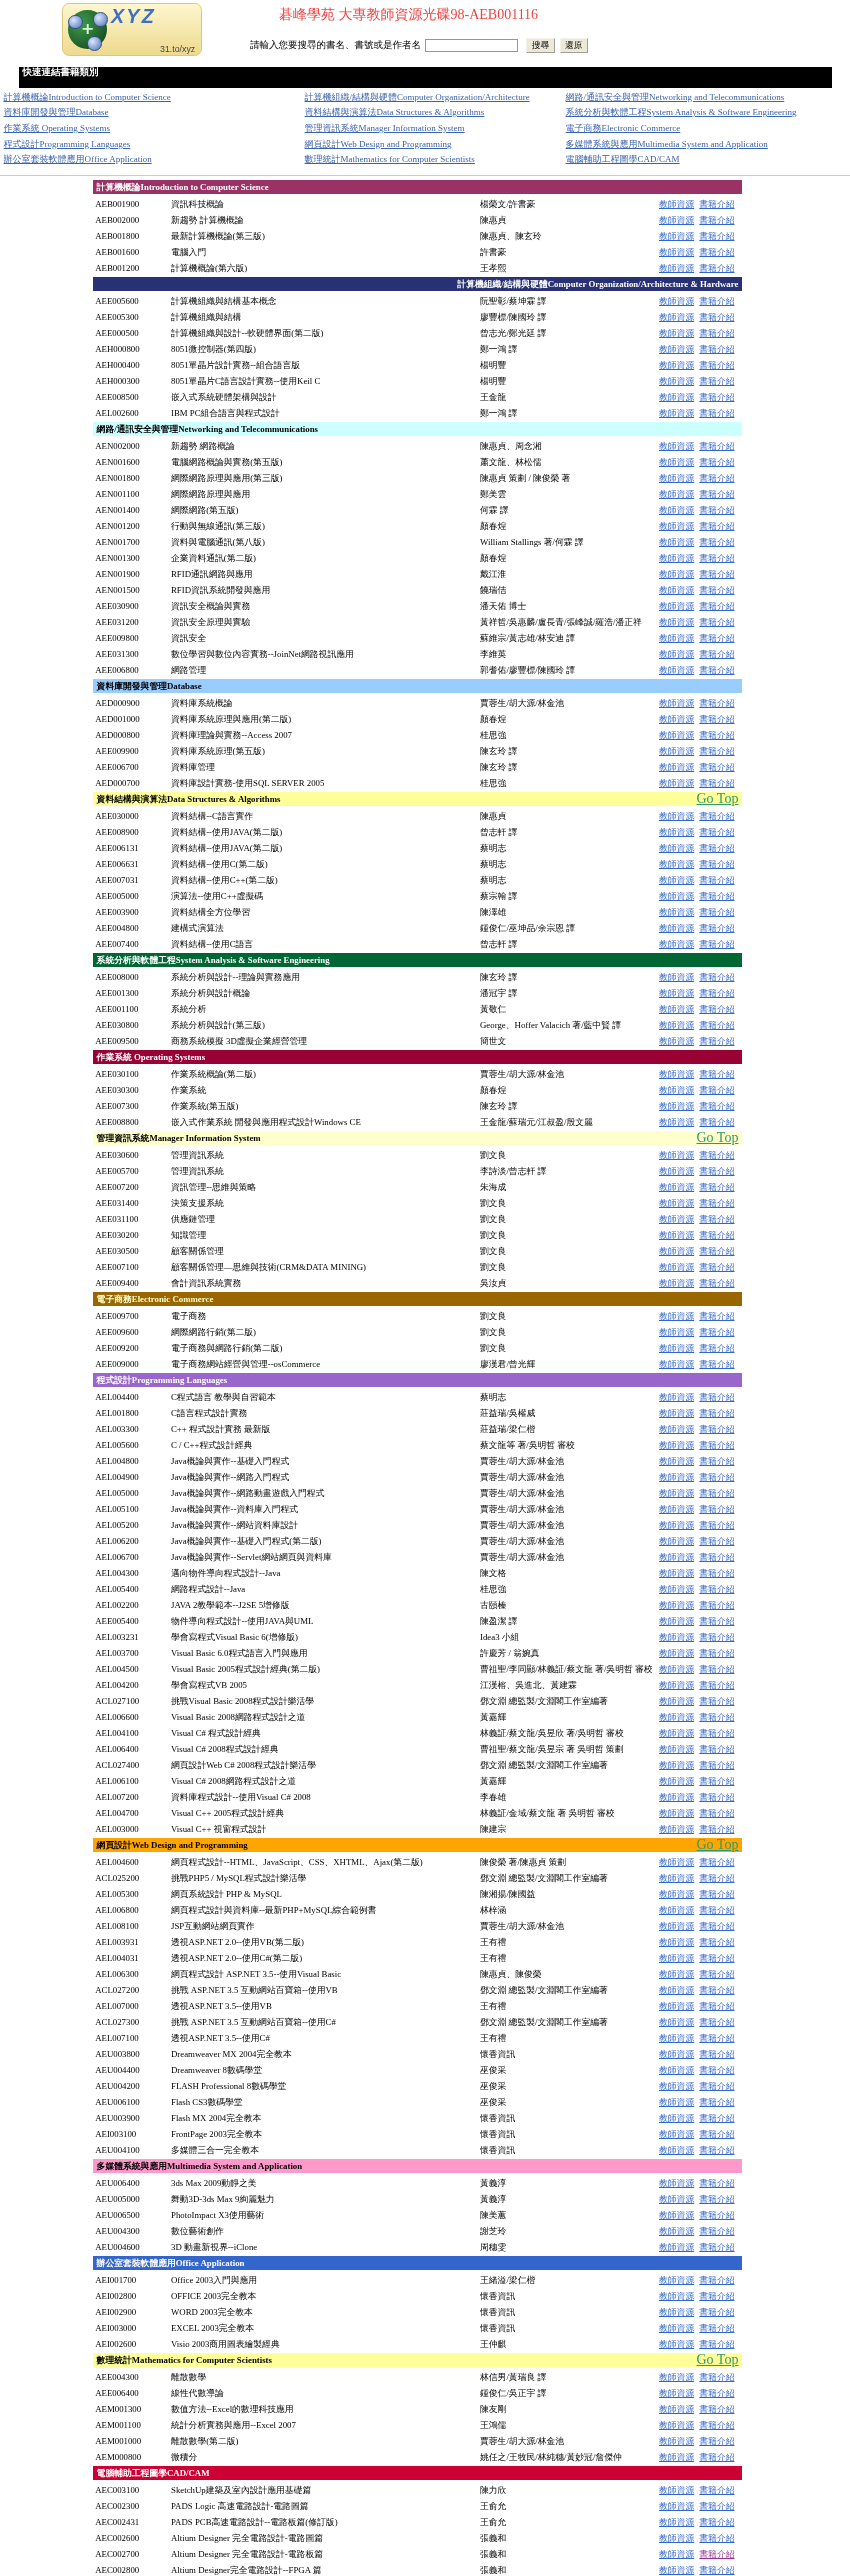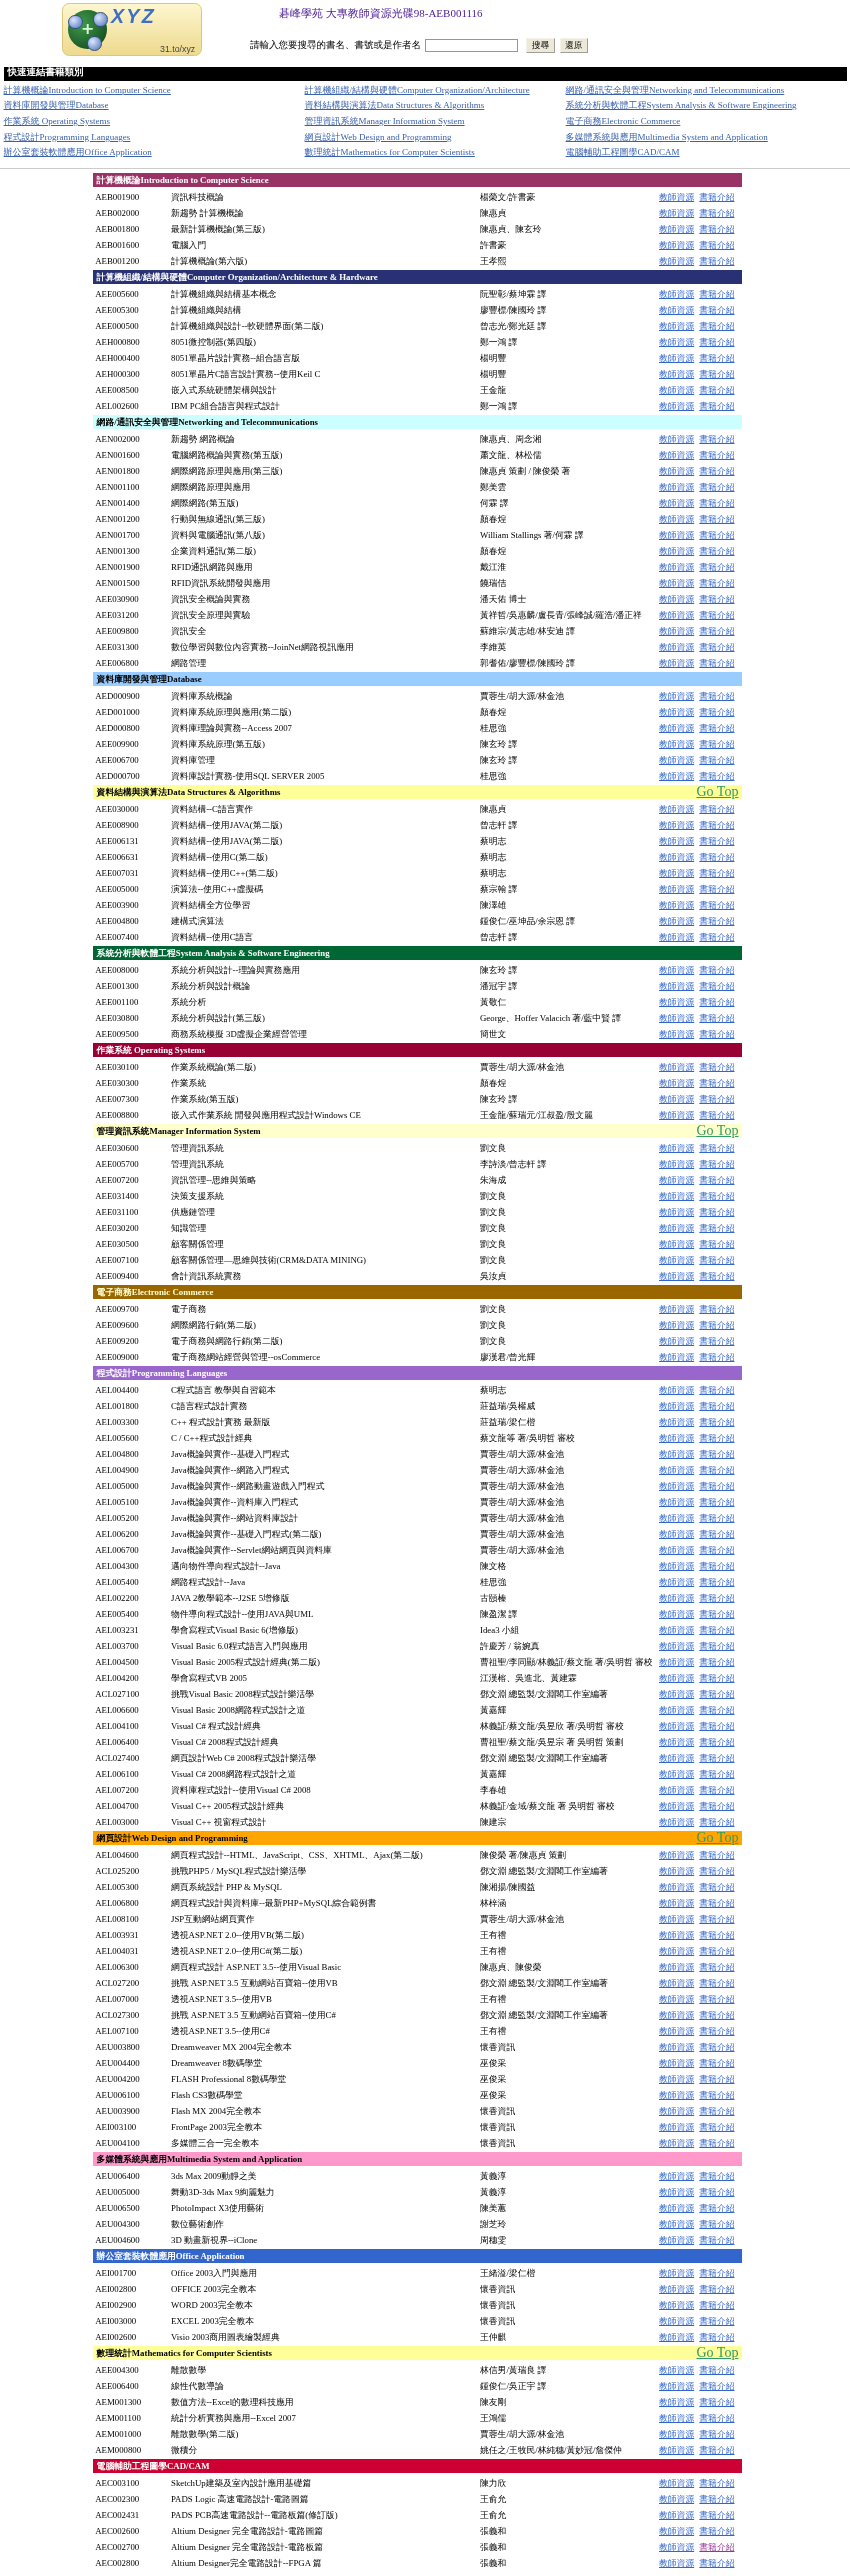--- a/index.html
+++ b/index.html
@@ -36,37 +36,37 @@
     color:#3f6fc4; letter-spacing:2.2px;
   }
   .logo-cn {
     position:absolute; left:42px; top:21px; font-weight:bold; font-size:16px; color:#3a57b0;
     text-shadow:0.7px 0.7px 0 #ffffff; letter-spacing:0.7px;margin-top:40px;
   }
   .logo-url {
     position:absolute; right:5.8px; bottom:0.7px; font:8.8px "Liberation Sans",sans-serif; color:#444;margin-top:8px;
   }
   .site-title {
-    position:absolute; left:279px; top:5.8px; font-size:11px; color:#4c1d95; white-space:nowrap;
+    position:absolute; left:279px; top:5.8px; font-size:14px; color:#ef4444; white-space:nowrap;
   }
   .search-row {
     position:absolute; left:250px; top:38px; font-size:9.5px; white-space:nowrap;
   }
   .search-row input[type=text] {
     width:93px; height:13px; border:0.7px solid #7f9db9; margin:0 2.9px 0 4.4px;
     font:8.8px "Liberation Sans",sans-serif; vertical-align:middle;
   }
   .btn {
     font:8.8px "Liberation Sans",sans-serif; background:#ece9d8; border:1.5px outset #f4f2e8;
     padding:0.7px 4.4px; margin-left:5px; vertical-align:middle; cursor:pointer;
   }
   
   .quick-bar {
     background:#000; color:#fff; font-weight:bold; font-size:9.5px;
-    height:14px; line-height:11.7px; padding:0 3.6px; margin:0 4px;
+    height:21px; line-height:11.7px; padding:0 3.6px; margin:0 19px;
   }
   .quick-grid {
     display:grid; grid-template-columns:301px 261px auto;
     padding:1.5px 0 1.5px 3.6px;
   }
   .ql-link {
     display:block; width:fit-content; white-space:nowrap;
     font-size:9px; line-height:15.7px; color:#3b62ad; text-decoration:underline;
   }
   hr.rule { border:none; border-top:1.5px groove #ccc; margin:5.1px 0 4.4px 0; }
@@ -155,21 +155,21 @@
       <span class="col-title">電腦入門</span>
       <span class="col-author">許書豪</span>
       <span class="col-actions"><a href="#" class="action">教師資源</a><a href="#" class="action">書籍介紹</a></span>
     </div>
     <div class="book-row">
       <span class="col-code">AEB001200</span>
       <span class="col-title">計算機概論(第六版)</span>
       <span class="col-author">王孝熙</span>
       <span class="col-actions"><a href="#" class="action">教師資源</a><a href="#" class="action">書籍介紹</a></span>
     </div>
-    <div class="section-bar" style="background: rgb(40, 49, 115); color: rgb(255, 255, 255);">
+    <div class="section-bar" style="background: rgb(40, 49, 115); color: rgb(255, 255, 255); justify-content: flex-end;">
       <span>計算機組織/結構與硬體Computer Organization/Architecture &amp; Hardware</span>
     </div>
     <div class="book-row">
       <span class="col-code">AEE005600</span>
       <span class="col-title">計算機組織與結構基本概念</span>
       <span class="col-author">阮聖彰/蔡坤霖 譯</span>
       <span class="col-actions"><a href="#" class="action">教師資源</a><a href="#" class="action">書籍介紹</a></span>
     </div>
     <div class="book-row">
       <span class="col-code">AEE005300</span>

